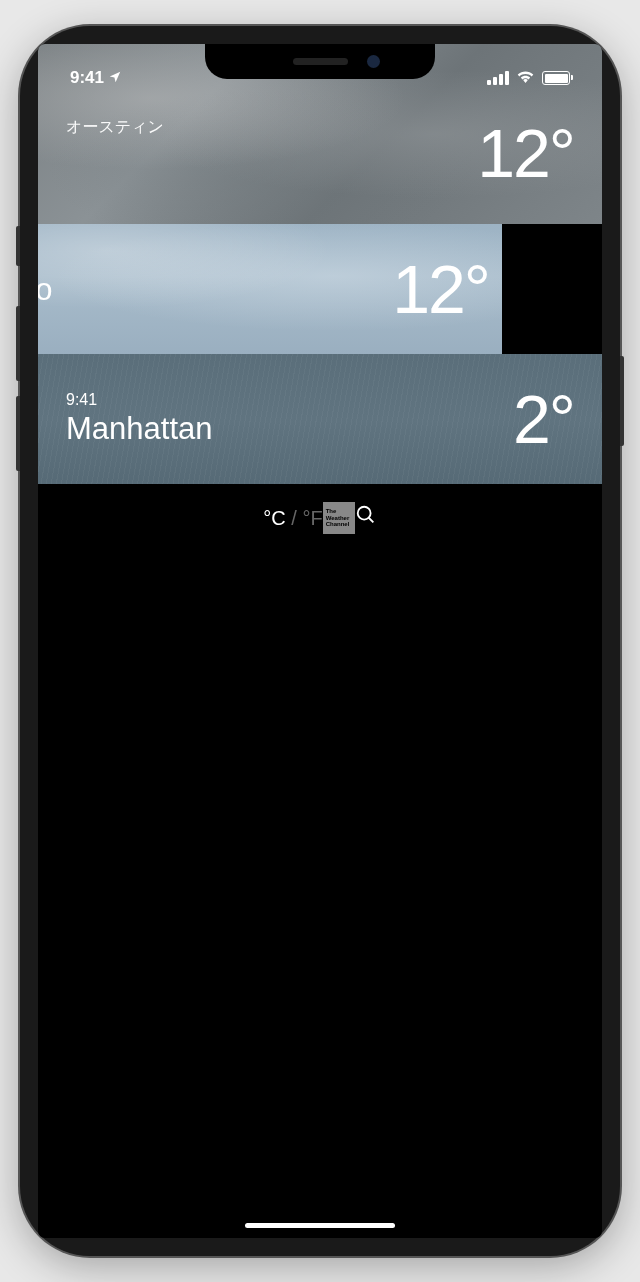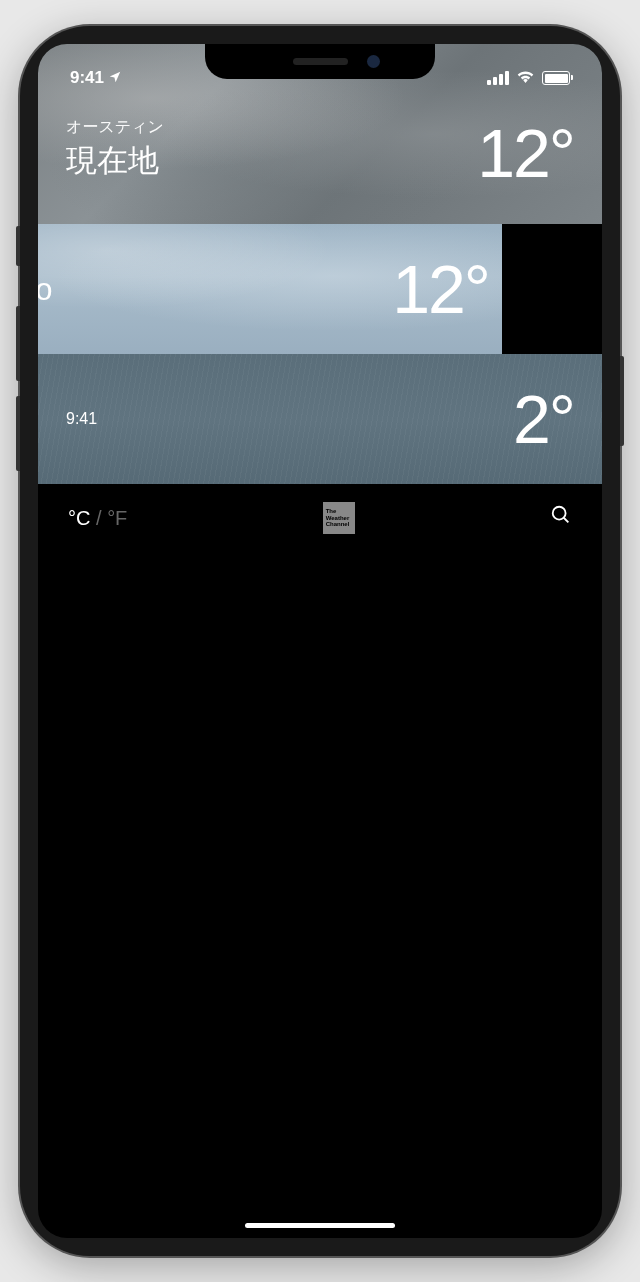--- a/index.html
+++ b/index.html
@@ -67,21 +67,21 @@
       width: 4px;
       height: 75px;
       background: #333;
       border-radius: 2px 0 0 2px;
     }
     
     .screen {
       width: 100%;
       height: 100%;
       background: #000;
-      border-radius: 29px;
+      border-radius: 7px;
       overflow: hidden;
       position: relative;
     }
     
     .notch {
       position: absolute;
       top: 0;
       left: 50%;
       transform: translateX(-50%);
       width: 230px;
@@ -283,21 +283,21 @@
       margin-left: -20px;
     }
     
     .city-row.second.swiped .city-temp {
       margin-right: -15px;
     }
     
     .footer {
       display: flex;
       align-items: center;
-      justify-content: space-between;
+      justify-content: center;
       padding: 18px 30px;
       color: white;
     }
     
     .temp-unit {
       font-size: 20px;
       font-weight: 300;
     }
     
     .temp-unit .active {
@@ -379,36 +379,36 @@
                   <path d="M12 18l-3-4c1.8-1.4 4.2-1.4 6 0l-3 4zm-6-7c3.5-3 8.5-3 12 0l-2 2.5c-2.4-2-5.6-2-8 0L6 11zm-4-4c5.7-5 14.3-5 20 0l-2 2.5c-4.5-4-11.5-4-16 0L2 7z"></path>
                 </svg>
             </span>
             <div class="battery">
               <div class="battery-fill"></div>
             </div>
           </div>
         </div>
         <div class="city-info" style="margin-top:13px;">
           <div class="city-subtitle">オースティン</div>
-          <div class="city-name">現在地</div>
         </div>
         <div class="city-temp" style="margin-top:10px;">12°</div>
       </div>
 
       <div class="city-row second swiped" style="position:relative;">
         <div class="city-info">
           <div class="city-name">Francisco</div>
         </div>
         <div class="city-temp">12°</div>
 
       </div>
 
       <div class="city-row third">
         <div class="city-info">
           <div class="city-time">9:41</div>
+          <div class="city-name">Manhattan</div>
         </div>
         <div class="city-temp">2°</div>
       </div>
 
     </div>
 
     <div class="content-below">
       <div class="footer">
         <div class="temp-unit">
           <span class="active">°C</span><span class="inactive"> / </span><span class="inactive">°F</span>

